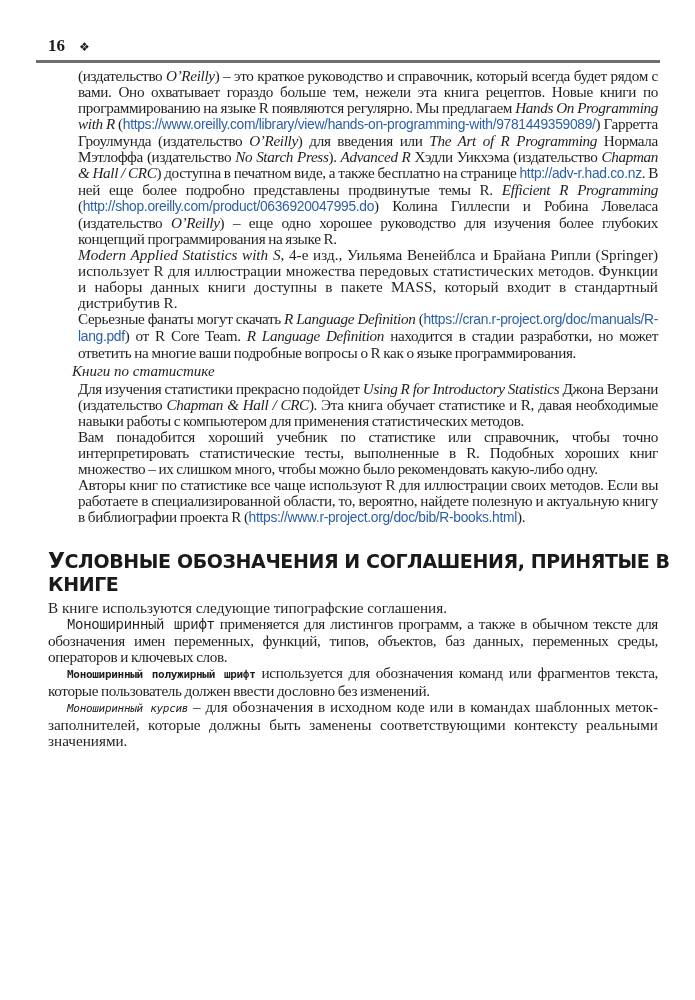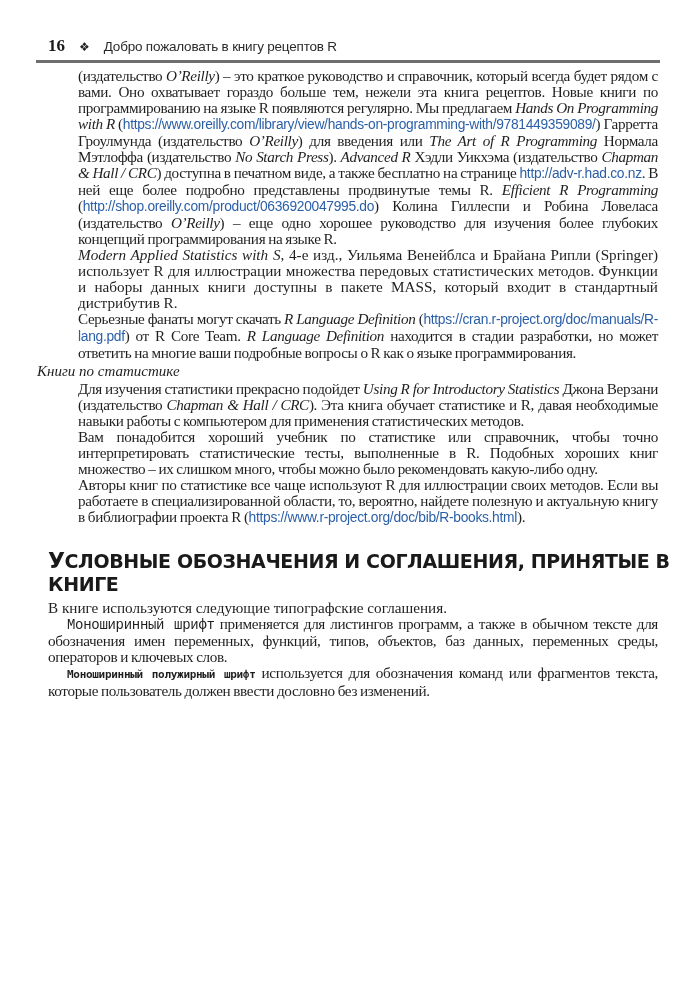--- a/index.html
+++ b/index.html
@@ -12,36 +12,35 @@
   .head-rule { position: absolute; left: 36px; top: 60px; width: 624px; height: 3px; background: #6e6e6e; }
 
   .body { position: absolute; left: 0; top: 68px; width: 695px; }
   p { margin: 0; font-family: "Liberation Serif", serif; font-size: 15.2px; line-height: 16px; text-align: justify; color: #1f1f1f; }
   .ind { padding-left: 78px; padding-right: 37px; }
   .full { padding-left: 48px; padding-right: 37px; }
   .first-ind { text-indent: 19px; }
   .cond { letter-spacing: -0.35px; word-spacing: -0.5px; }
   a, .link { color: #2a5fa8; text-decoration: none; font-family: "Liberation Sans", sans-serif; font-size: 13.8px; letter-spacing: -0.3px; }
   i, .it { font-style: italic; }
-  .label { font-family: "Liberation Serif", serif; font-style: italic; font-size: 15px; line-height: 20px; padding-left: 37px; color: #1f1f1f; }
+  .label { font-family: "Liberation Serif", serif; font-style: italic; font-size: 15px; line-height: 20px; padding-left: 72px; color: #1f1f1f; }
   .section-title { font-family: "DejaVu Sans", sans-serif; font-weight: bold; font-size: 19px; padding-left: 48px; margin-top: 22px; margin-bottom: 5px; letter-spacing: -0.4px; color: #1a1a1a; }
   .sc-cap { font-size: 22px; }
   .mono { font-family: Liberation Mono, monospace; font-size: 14px; letter-spacing: -0.3px; }
   .mono-b { font-family: "DejaVu Sans Mono", monospace; font-weight: bold; font-size: 11px; letter-spacing: -0.3px; }
   .mono-i { font-family: "DejaVu Sans Mono", monospace; font-style: italic; font-size: 11px; letter-spacing: -0.3px; }
 </style>
 </head>
 <body>
 
 <div class="page">
 
   <div class="running-head">
     <span class="page-num">16</span>
     <span class="ornament">❖</span>
-    <span class="head-title">Добро пожаловать в книгу рецептов R</span>
   </div>
   <div class="head-rule"></div>
 
   <div class="body">
 
     <p class="ind cond">
       <span>(издательство </span><i>O’Reilly</i><span>) – это краткое руководство и справочник, который всегда будет рядом с вами. Оно охватывает гораздо больше тем, нежели эта книга рецептов. Новые книги по программированию на языке R появляются регулярно. Мы предлагаем </span><i>Hands On Programming with R</i><span> (</span><a class="link">https://www.oreilly.com/library/view/hands-on-programming-with/9781449359089/</a><span>) Гарретта Гроулмунда (издательство </span><i>O’Reilly</i><span>) для введения или </span><i>The Art of R Programming</i><span> Нормала Мэтлоффа (издательство </span><i>No Starch Press</i><span>). </span><i>Advanced R</i><span> Хэдли Уикхэма (издательство </span><i>Chapman &amp; Hall / CRC</i><span>) доступна в печатном виде, а также бесплатно на странице </span><a class="link">http://adv-r.had.co.nz</a><span>. В ней еще более подробно представлены продвинутые темы R. </span><i>Efficient R Programming</i><span> (</span><a class="link">http://shop.oreilly.com/product/0636920047995.do</a><span>) Колина Гиллеспи и Робина Ловеласа (издательство </span><i>O’Reilly</i><span>) – еще одно хорошее руководство для изучения более глубоких концепций программирования на языке R.</span>
     </p>
 
     <p class="ind">
@@ -70,15 +69,18 @@
 
 
     <p class="full first-ind cond">
       <span class="mono">Моноширинный шрифт</span><span> применяется для листингов программ, а также в обычном тексте для обозначения имен переменных, функций, типов, объектов, баз данных, переменных среды, операторов и ключевых слов.</span>
     </p>
 
     <p class="full first-ind cond">
       <span class="mono-b">Моноширинный полужирный шрифт</span><span> используется для обозначения команд или фрагментов текста, которые пользователь должен ввести дословно без изменений.</span>
     </p>
 
+    <p class="full first-ind">
+      <span class="mono-i">Моноширинный курсив</span><span> – для обозначения в исходном коде или в командах шаблонных меток-заполнителей, которые должны быть заменены соответствующими контексту реальными значениями.</span>
+    </p>
 
   </div>
 </div>
 
 </body></html>

